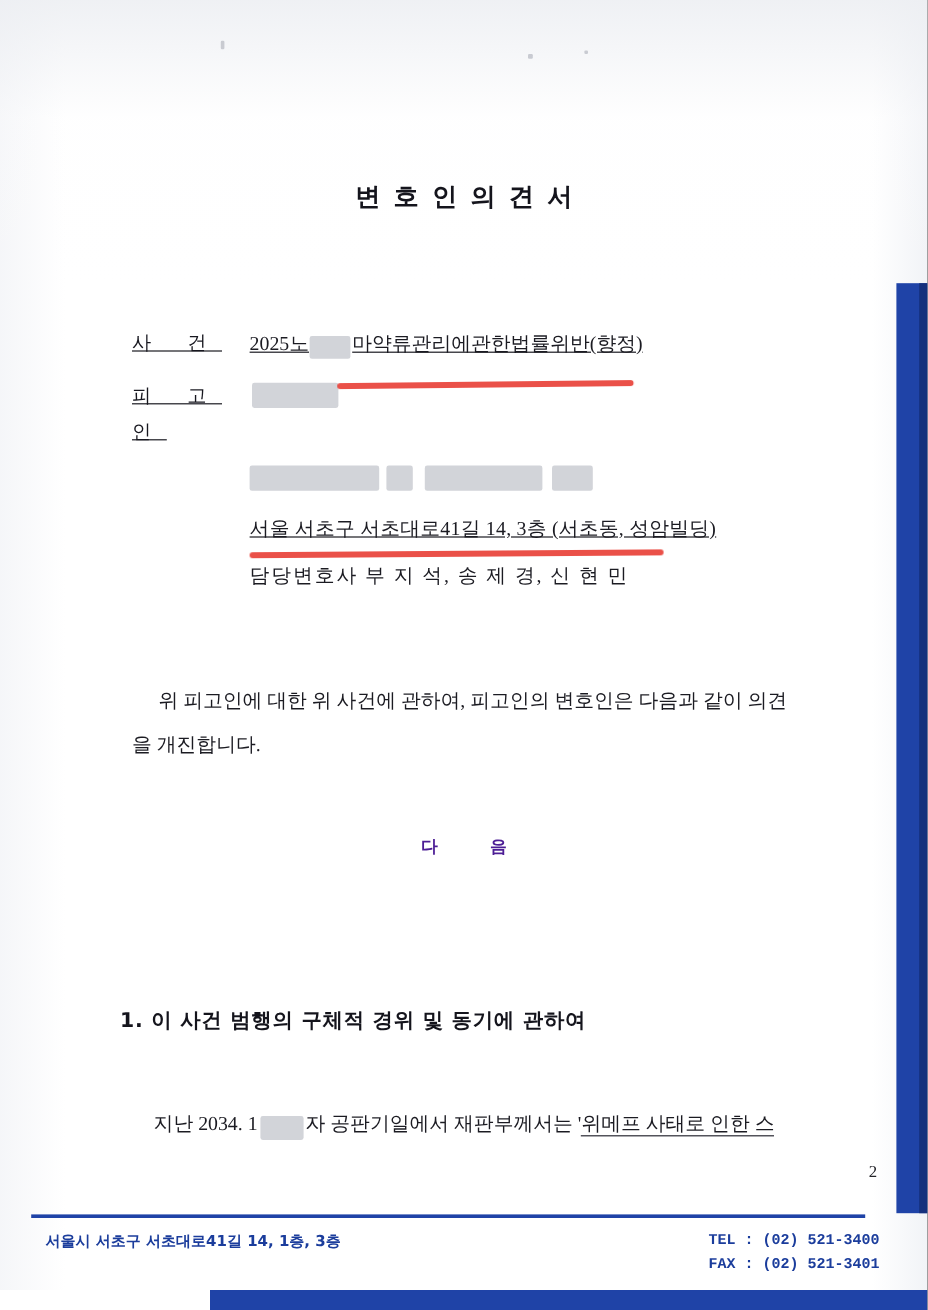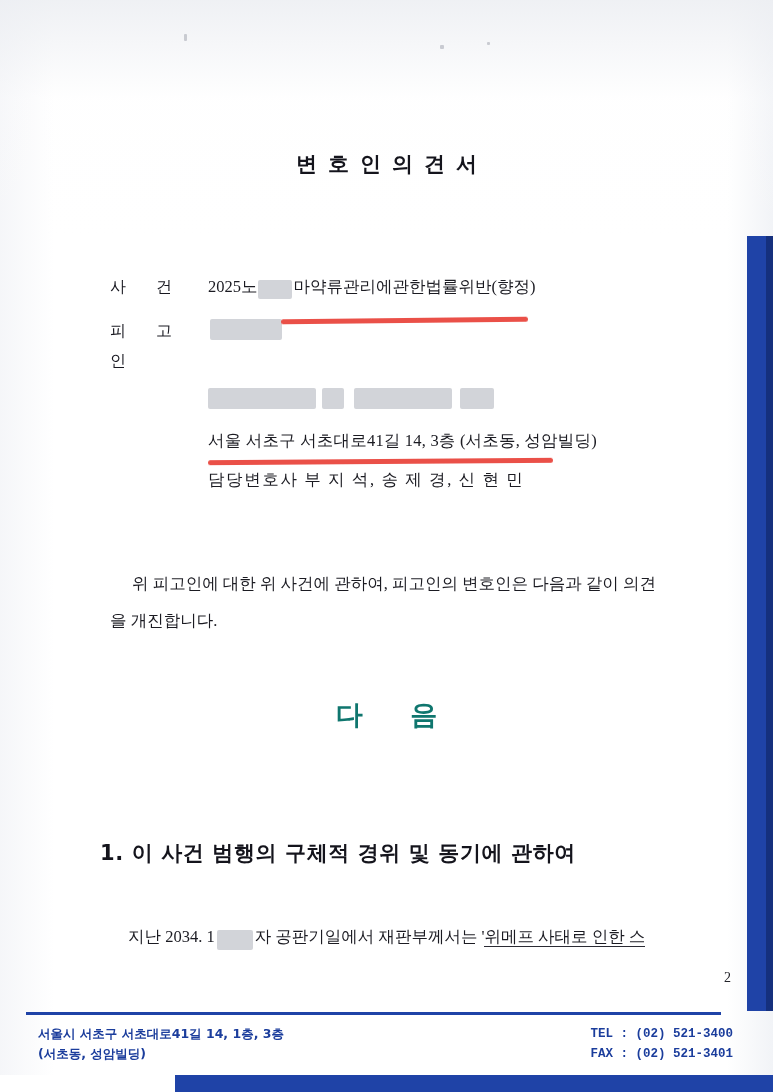--- a/index.html
+++ b/index.html
@@ -70,20 +70,21 @@
   }
 
   
   .meta {
     position: absolute;
     top: 272px;
     left: 110px;
     width: 560px;
     font-size: 16.5px;
     line-height: 30px;
+    text-decoration: underline;
   }
   .meta-row {
     display: flex;
     align-items: flex-start;
     position: relative;
   }
   .meta-label {
     width: 98px;
     flex: 0 0 98px;
     letter-spacing: 13px;
@@ -155,34 +156,34 @@
   }
   .body-para .indent { padding-left: 22px; }
 
   
   .daeum {
     position: absolute;
     top: 697px;
     left: 0;
     width: 773px;
     text-align: center;
-    font-size: 27px;
+    font-size: 14px;
     font-weight: 700;
     letter-spacing: 20px;
     text-indent: 20px;
-    color: #0f766e;
-    font-family: Liberation Sans, sans-serif;
+    color: #4c1d95;
+    font-family: Liberation Serif, serif;
   }
 
   
   .section-head {
     position: absolute;
     top: 839px;
     left: 100px;
-    font-size: 21px;
+    font-size: 17px;
     font-weight: 700;
     letter-spacing: .6px;
     color: #14141c;
     font-family: "DejaVu Sans", "Liberation Sans", sans-serif;
   }
 
   
   .last-line {
     position: absolute;
     top: 922px;
@@ -375,21 +376,20 @@
     <span style="padding-left:18px;">지난 2034. 1</span><span class="redaction r-date"></span><span>자 공판기일에서 재판부께서는 '</span><span class="quoted">위메프 사태로 인한 스</span>
   </div>
 
   <div class="page-number">2</div>
 
   <div class="footer-rule"></div>
 
   <div class="footer">
     <div class="footer-left">
       <div>서울시 서초구 서초대로41길 14, 1층, 3층</div>
-      <div>(서초동, 성암빌딩)</div>
     </div>
 
 
     <div class="footer-right">
       <div>TEL : (02) 521-3400</div>
       <div>FAX : (02) 521-3401</div>
     </div>
 
     <div class="footer-bottom-bar"></div>
     <div class="footer-bottom-bar2"></div>

